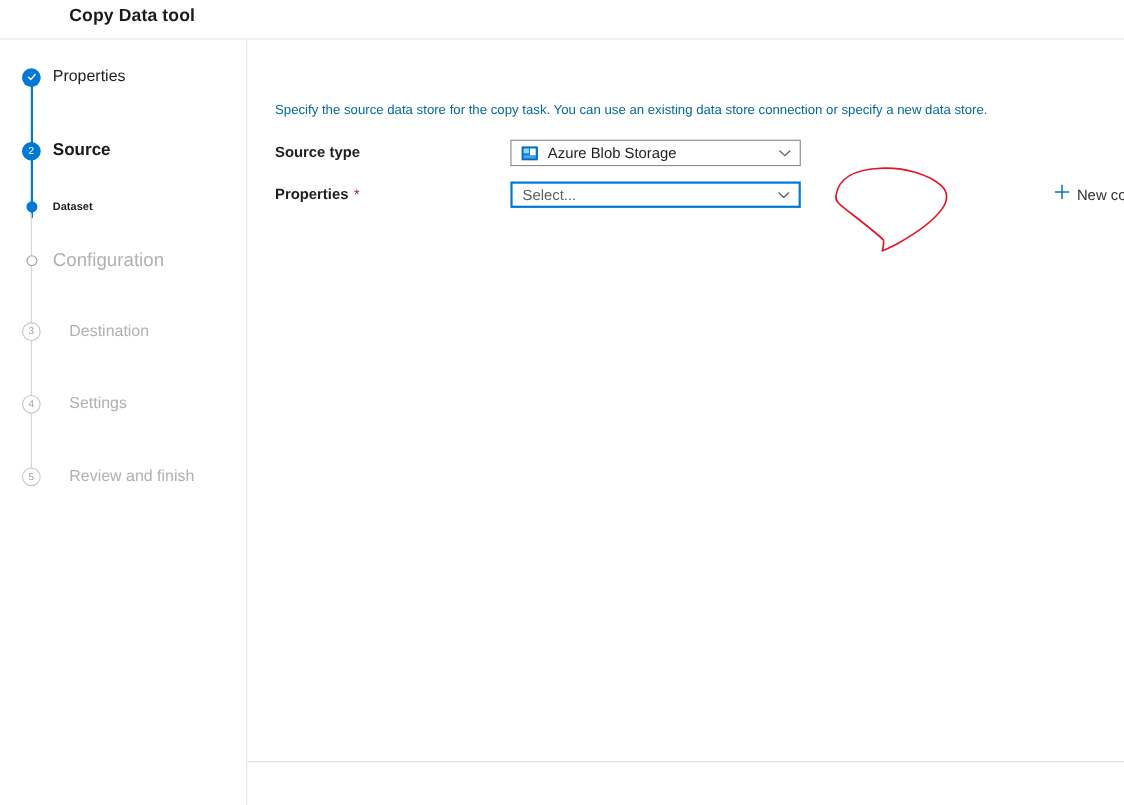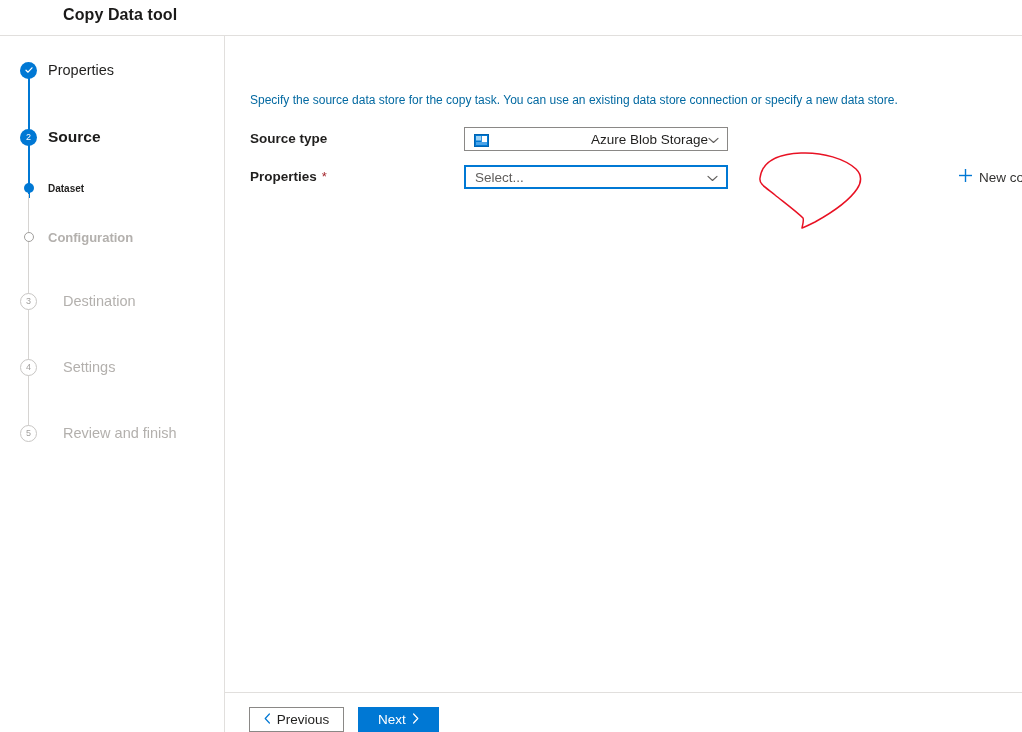--- a/index.html
+++ b/index.html
@@ -135,21 +135,21 @@
   .step-label {
     position: absolute;
     left: 48px;
     font-size: 14.5px;
     white-space: nowrap;
   }
   .label-done   { color: #201f1e; font-weight: normal; }
   .label-current{ color: #1b1a19; font-weight: bold; font-size: 15.5px; }
   .label-sub-active { color: #201f1e; font-weight: bold; font-size: 10px; }
   .label-muted  { color: #b3b0ad; font-weight: normal; margin-left: 15px; }
-  .label-muted-sub { color: #b3b0ad; font-weight: bold; font-size: 13px; }
+  .label-muted-sub { color: #b3b0ad; font-weight: normal; font-size: 17px; }
 
   
   .connector {
     position: absolute;
     left: 28px;
     width: 1.6px;
   }
   .connector.blue { background: #0078d4; width: 1.6px; }
   .connector.grey { background: #d6d4d2; width: 1.2px; left: 28.2px; }
 
@@ -204,21 +204,21 @@
   .dropdown {
     position: absolute;
     left: 239px;
     width: 264px;
     height: 24px;
     background: #ffffff;
     display: flex;
     align-items: center;
     cursor: pointer;
   }
-  .dropdown.normal { border: 1px solid #8a8886; text-align: right; }
+  .dropdown.normal { border: 1px solid #8a8886; }
   .dropdown.focused { border: 2px solid #0078d4; }
 
   .dd-icon {
     margin-left: 9px;
     width: 15px; height: 13px;
     flex: 0 0 auto;
     display: block;
   }
   .dd-text {
     margin-left: 9px;
@@ -438,33 +438,14 @@
                C 118,26 116,33 112,39
                C 104,51 88,62 70,72
                C 64,75 60,77 57,78
                C 58,74 59,70 58,68
                C 52,62 40,53 30,45
                C 20,37 14,34 15,28 Z" fill="none" stroke="#e81123" stroke-width="1.5" stroke-linecap="round" stroke-linejoin="round"></path>
     </svg>
   </div>
 
   <div class="footer-divider"></div>
-  <div class="footer">
-    <div class="btn btn-prev">
-      <span class="btn-glyph">
-        <svg width="7" height="11" viewBox="0 0 7 11">
-          <polyline points="5.4,1 1.2,5.5 5.4,10" fill="none" stroke="#0078d4" stroke-width="1.2" stroke-linecap="round" stroke-linejoin="round"></polyline>
-        </svg>
-      </span>
-      <span>Previous</span>
-    </div>
-
-    <div class="btn btn-next">
-      <span>Next</span>
-      <span class="btn-glyph">
-        <svg width="7" height="11" viewBox="0 0 7 11">
-          <polyline points="1.6,1 5.8,5.5 1.6,10" fill="none" stroke="#ffffff" stroke-width="1.2" stroke-linecap="round" stroke-linejoin="round"></polyline>
-        </svg>
-      </span>
-    </div>
-  </div>
 
 </div>
 
 </body></html>

